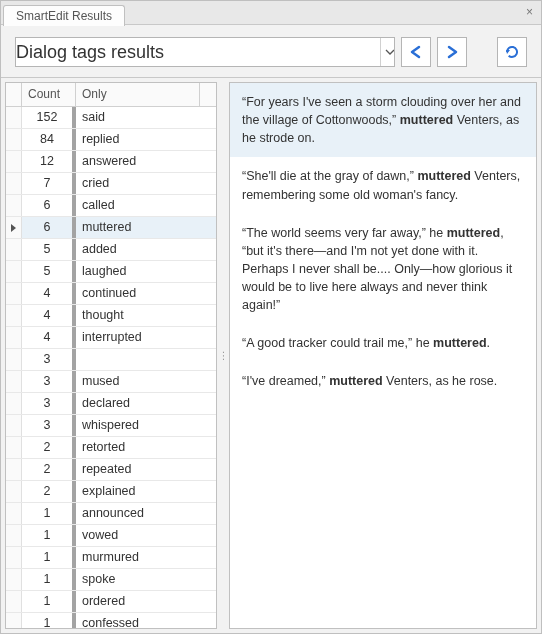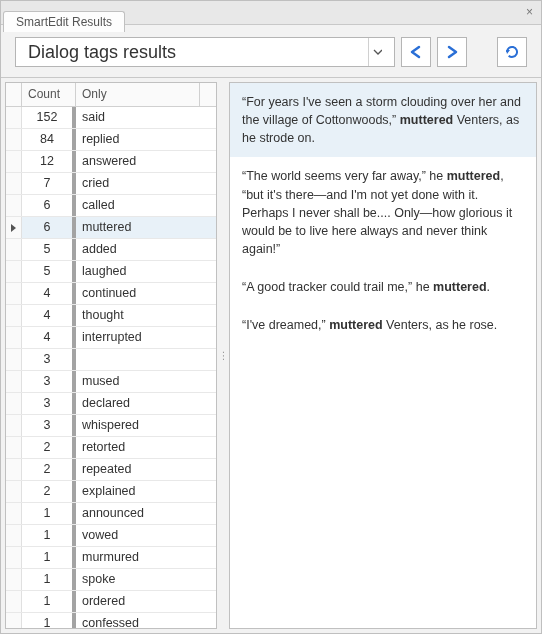--- a/index.html
+++ b/index.html
@@ -31,21 +31,21 @@
   .tab {
     background: #fdfdfd;
     border: 1px solid #c0c0c0;
     border-bottom: none;
     padding: 3px 12px;
     font-size: 12px;
     color: #555;
     border-radius: 3px 3px 0 0;
     margin-left: 2px;
     position: relative;
-    top: 8px;
+    top: 2px;
   }
   .tab-close {
     position: absolute;
     right: 8px;
     top: 4px;
     color: #777;
     font-size: 12px;
     cursor: pointer;
     font-family: Arial, sans-serif;
   }
@@ -55,21 +55,21 @@
     align-items: center;
     gap: 6px;
   }
   .dropdown {
     flex: 1;
     display: flex;
     align-items: center;
     border: 1px solid #b5b5b5;
     background: #fff;
     height: 30px;
-    padding: 0 12px;
+    padding: 0 0;
   }
   .dropdown-text {
     flex: 1;
     font-size: 18px;
     color: #333;
   }
   .dropdown-arrow {
     width: 14px;
     height: 28px;
     display: flex;
@@ -367,19 +367,20 @@
             <div class="cell-count">1</div>
             <div class="cell-tag">confessed</div>
           </div>
         </div>
     </div>
 
     <div class="splitter">⋮</div>
 
     <div class="right-pane" id="quotes">
         <div class="quote">“For years I've seen a storm clouding over her and the village of Cottonwoods,” <b>muttered</b> Venters, as he strode on.</div>
+        <div class="quote">“She'll die at the gray of dawn,” <b>muttered</b> Venters, remembering some old woman's fancy.</div>
         <div class="quote">“The world seems very far away,” he <b>muttered</b>, “but it's there—and I'm not yet done with it. Perhaps I never shall be.... Only—how glorious it would be to live here always and never think again!”</div>
         <div class="quote">“A good tracker could trail me,” he <b>muttered</b>.</div>
         <div class="quote">“I've dreamed,” <b>muttered</b> Venters, as he rose.</div>
       </div>
   </div>
 
 </div>
 
 </body></html>

